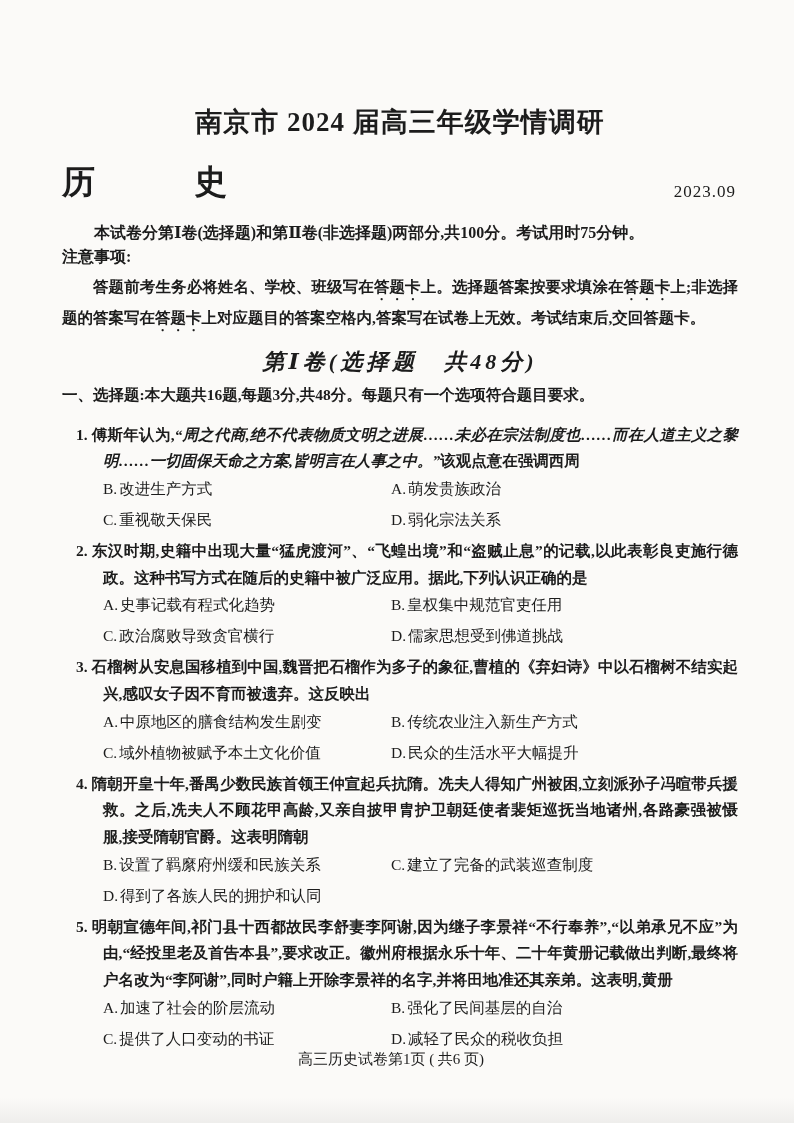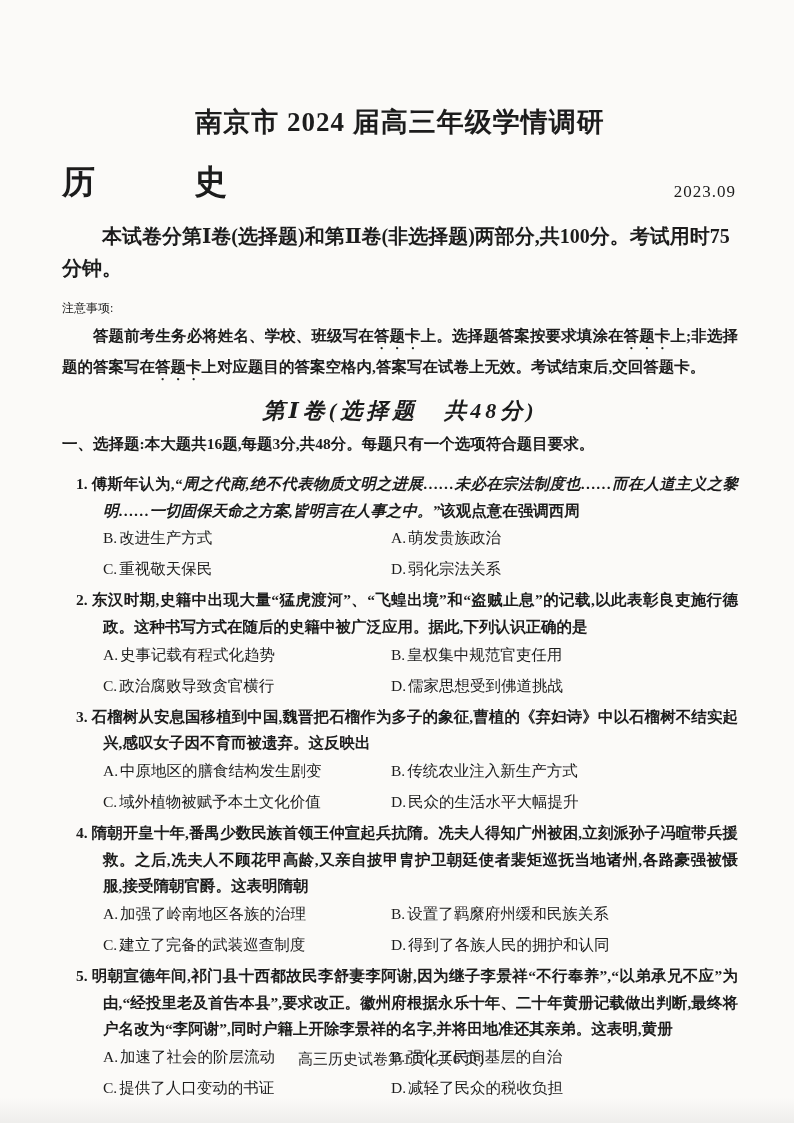--- a/index.html
+++ b/index.html
@@ -47,29 +47,29 @@
   }
   .date {
     position: absolute;
     right: 2px;
     bottom: 3px;
     font-size: 17px;
     letter-spacing: 1px;
   }
   .exam-info {
     margin: 15px 0 0;
-    font-size: 20px;
+    font-size: 16px;
     font-weight: bold;
     text-indent: 2em;
     line-height: 1.6;
   }
   .notice-title {
-    margin: 16px 0 0;
-    font-size: 12px;
-    font-weight: normal;
+    margin: 1px 0 0;
+    font-size: 16px;
+    font-weight: bold;
   }
   .notice-body {
     margin: 5px 0 0;
     font-size: 15.5px;
     font-weight: bold;
     line-height: 1.8;
     text-indent: 2em;
     text-align: justify;
   }
   .em-dots {
@@ -177,21 +177,20 @@
         <div class="option"><span class="opt-label">A.</span><span>中原地区的膳食结构发生剧变</span></div>
         <div class="option"><span class="opt-label">B.</span><span>传统农业注入新生产方式</span></div>
         <div class="option"><span class="opt-label">C.</span><span>域外植物被赋予本土文化价值</span></div>
         <div class="option"><span class="opt-label">D.</span><span>民众的生活水平大幅提升</span></div>
       </div>
     </div>
 
     <div class="question">
       <p class="stem"><span class="qnum">4.</span> <span>隋朝开皇十年,番禺少数民族首领王仲宣起兵抗隋。冼夫人得知广州被困,立刻派孙子冯暄带兵援救。之后,冼夫人不顾花甲高龄,又亲自披甲胄护卫朝廷使者裴矩巡抚当地诸州,各路豪强被慑服,接受隋朝官爵。这表明隋朝</span></p>
       <div class="options">
-        <div class="option"><span class="opt-label">A.</span><span>加强了岭南地区各族的治理</span></div>
         <div class="option"><span class="opt-label">B.</span><span>设置了羁縻府州缓和民族关系</span></div>
         <div class="option"><span class="opt-label">C.</span><span>建立了完备的武装巡查制度</span></div>
         <div class="option"><span class="opt-label">D.</span><span>得到了各族人民的拥护和认同</span></div>
       </div>
     </div>
 
     <div class="question">
       <p class="stem"><span class="qnum">5.</span> <span>明朝宣德年间,祁门县十西都故民李舒妻李阿谢,因为继子李景祥“不行奉养”,“以弟承兄不应”为由,“经投里老及首告本县”,要求改正。徽州府根据永乐十年、二十年黄册记载做出判断,最终将户名改为“李阿谢”,同时户籍上开除李景祥的名字,并将田地准还其亲弟。这表明,黄册</span></p>
       <div class="options">
         <div class="option"><span class="opt-label">A.</span><span>加速了社会的阶层流动</span></div>

